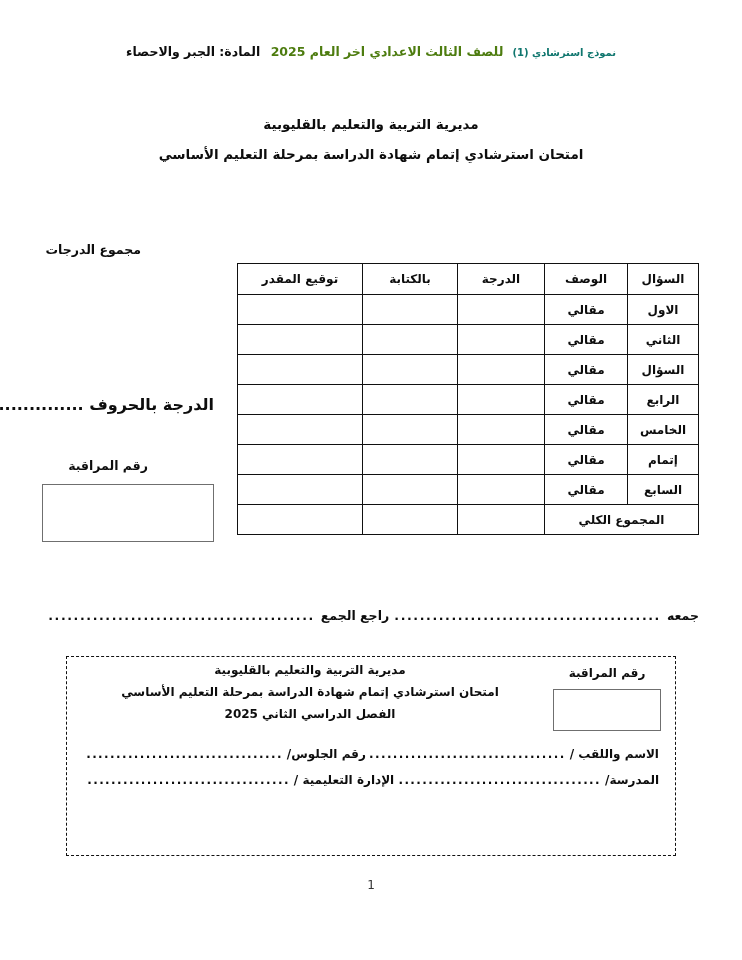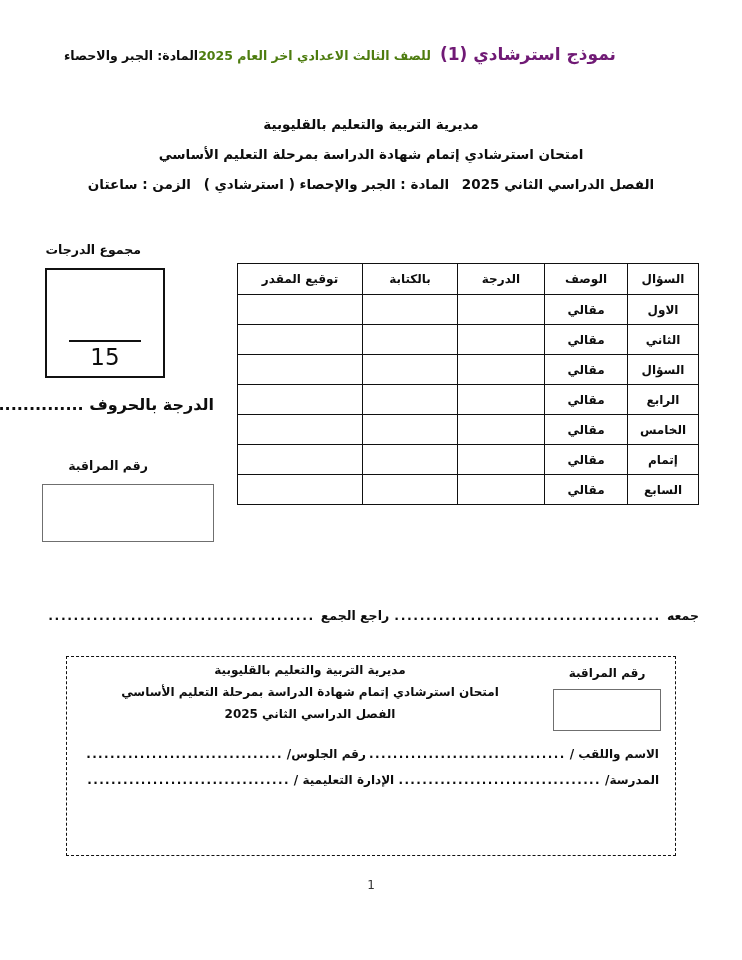--- a/index.html
+++ b/index.html
@@ -39,23 +39,23 @@
     font-weight: bold;
     white-space: nowrap;
   }
   .top-header .hdr-left-group {
     display: flex;
     flex-direction: row;
     align-items: baseline;
     gap: 9px;
   }
   .model-red {
-    color: #701a75;
-    font-weight: bold;
-    font-size: 17px;
+    color: #0f766e;
+    font-weight: bold;
+    font-size: 10px;
   }
   .hdr-black {
     color: #4d7c0f;
     font-weight: bold;
   }
   .hdr-subject {
     color: #0d0d0d;
     font-weight: bold;
   }
 
@@ -281,25 +281,20 @@
     <div class="hdr-left-group">
       <span class="model-red">نموذج استرشادي (1)</span>
       <span class="hdr-black">للصف الثالث الاعدادي اخر العام 2025</span>
     </div>
     <span class="hdr-subject">المادة: الجبر والاحصاء</span>
   </div>
 
   <div class="title-block">
     <div class="title-line1">مديرية التربية والتعليم بالقليوبية</div>
     <div class="title-line2">امتحان استرشادي إتمام شهادة الدراسة بمرحلة التعليم الأساسي</div>
-    <div class="title-line3">
-      <span class="seg">الفصل الدراسي الثاني 2025</span>
-      <span class="seg">المادة : الجبر والإحصاء ( استرشادي )</span>
-      <span class="seg">الزمن : ساعتان</span>
-    </div>
   </div>
 
   <table class="marks-table">
     <thead>
       <tr>
         <td class="col-q">السؤال</td>
         <td class="col-desc">الوصف</td>
         <td class="col-degree">الدرجة</td>
         <td class="col-write">بالكتابة</td>
         <td class="col-sign">توقيع المقدر</td>
@@ -350,32 +345,31 @@
         <td class="blank-cell"></td>
       </tr>
       <tr>
         <td>السابع</td>
         <td>مقالي</td>
         <td class="blank-cell"></td>
         <td class="blank-cell"></td>
         <td class="blank-cell"></td>
       </tr>
 
+      <tr>
+        <td colspan="2">المجموع الكلي</td>
+        <td class="blank-cell"></td>
+        <td class="blank-cell"></td>
+        <td class="blank-cell"></td>
+      </tr>
     </tbody>
   </table>
 
   <div class="sum-label">مجموع الدرجات</div>
 
-  <div class="sum-box">
-    <div class="fraction">
-      <div>&nbsp;</div>
-      <div class="frac-bar"></div>
-      <div class="frac-den">15</div>
-    </div>
-  </div>
 
   <div class="letters-line">
     <span>الدرجة بالحروف</span>
     <span>................</span>
   </div>
 
   <div class="watch-label">رقم المراقبة</div>
   <div class="watch-box"></div>
 
   <div class="sum-line">

